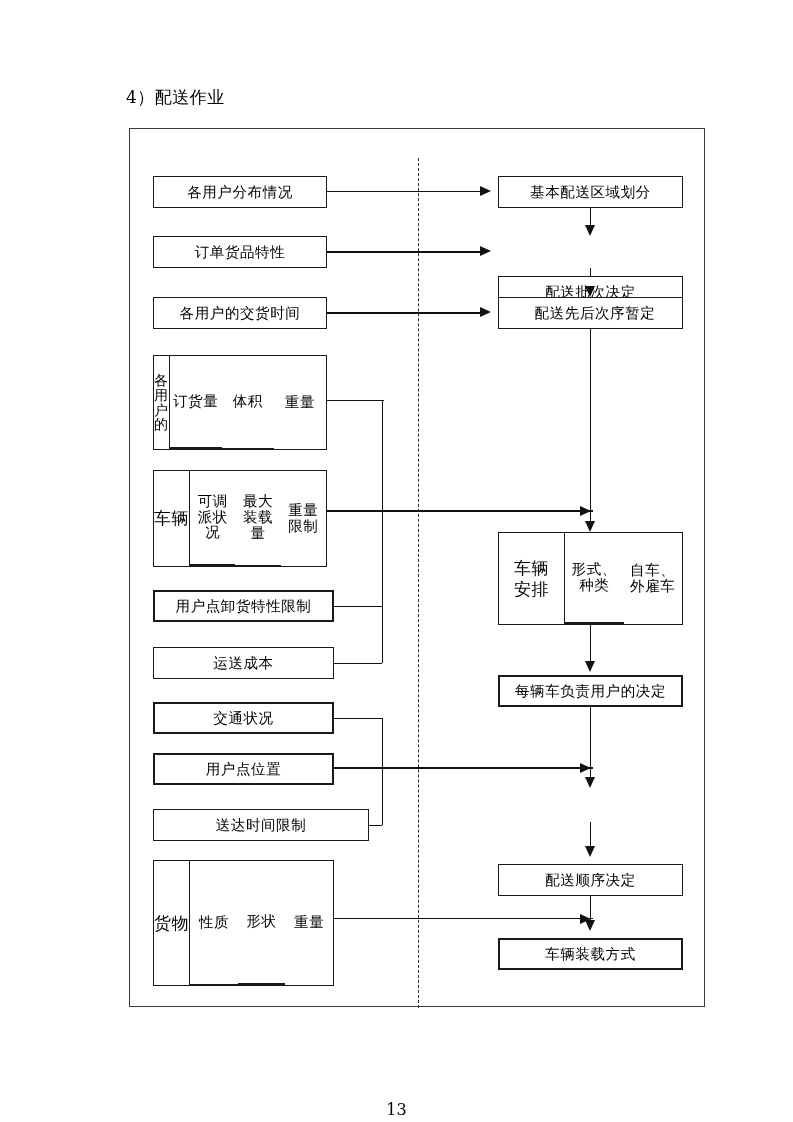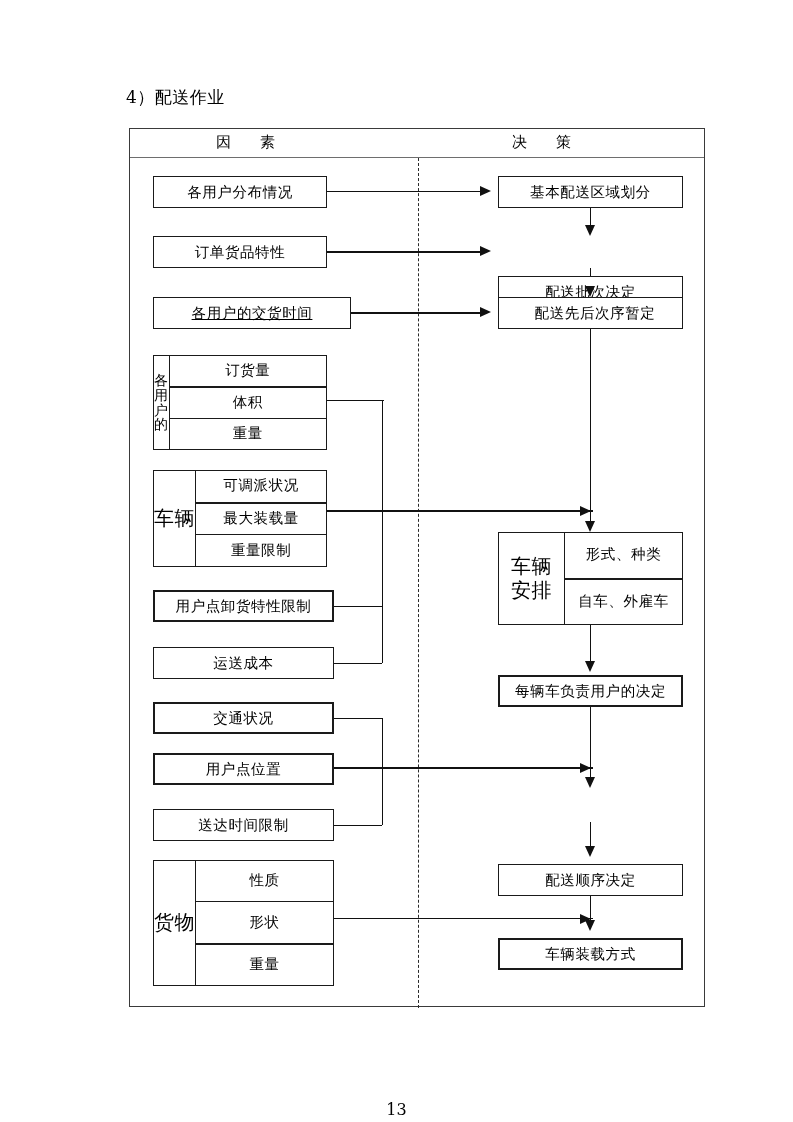--- a/index.html
+++ b/index.html
@@ -93,29 +93,29 @@
     display: flex;
     z-index: 3;
   }
   .group-label {
     box-sizing: border-box;
     border-right: 1.4px solid #1a1a1a;
     display: flex;
     align-items: center;
     justify-content: center;
     text-align: center;
-    font-size: 20px;
+    font-size: 17px;
     line-height: 1.18;
     letter-spacing: 0.6px;
     flex: 0 0 auto;
   }
   .group-rows {
     flex: 1 1 auto;
     display: flex;
-    flex-direction: column;
+    flex-direction: row;
   }
   .group-row {
     box-sizing: border-box;
     flex: 1 1 0;
     display: flex;
     align-items: center;
     justify-content: center;
     text-align: center;
     font-size: 14.5px;
     line-height: 1.1;
@@ -169,32 +169,28 @@
     font-size: 16px;
   }
 </style>
 </head>
 <body>
 
 <div id="section-heading">4）配送作业</div>
 
 <div id="diagram-frame">
 
-  <div id="frame-header">
-    <div class="header-label" id="header-factor">因　素</div>
-    <div class="header-label" id="header-decision">决　策</div>
-  </div>
 
   <div id="column-divider"></div>
 
   <div class="node" style="left:23px; top:47px; width:174px; height:32px;">各用户分布情况</div>
 
   <div class="node" style="left:23px; top:107px; width:174px; height:32px;">订单货品特性</div>
 
-  <div class="node" style="left:23px; top:168px; width:198px; height:32px;text-decoration:underline;">各用户的交货时间</div>
+  <div class="node" style="left:23px; top:168px; width:174px; height:32px;">各用户的交货时间</div>
 
   <div class="group" style="left:23px; top:226px; width:174px; height:95px;">
     <div class="group-label vert">
       <div>
         <div>各</div>
         <div>用</div>
         <div>户</div>
         <div>的</div>
       </div>
     </div>
@@ -215,21 +211,21 @@
   </div>
 
   <div class="node heavy" style="left:23px; top:461px; width:181px; height:32px;">用户点卸货特性限制</div>
 
   <div class="node" style="left:23px; top:518px; width:181px; height:32px;">运送成本</div>
 
   <div class="node heavy" style="left:23px; top:573px; width:181px; height:32px;">交通状况</div>
 
   <div class="node heavy" style="left:23px; top:624px; width:181px; height:32px;">用户点位置</div>
 
-  <div class="node" style="left:23px; top:680px; width:181px; height:32px;">送达时间限制</div>
+  <div class="node" style="left:23px; top:680px; width:216px; height:32px;">送达时间限制</div>
 
   <div class="group" style="left:23px; top:731px; width:181px; height:126px;">
     <div class="group-label">货物</div>
     <div class="group-rows">
       <div class="group-row">性质</div>
       <div class="group-row sep-heavy">形状</div>
       <div class="group-row">重量</div>
     </div>
   </div>
 

